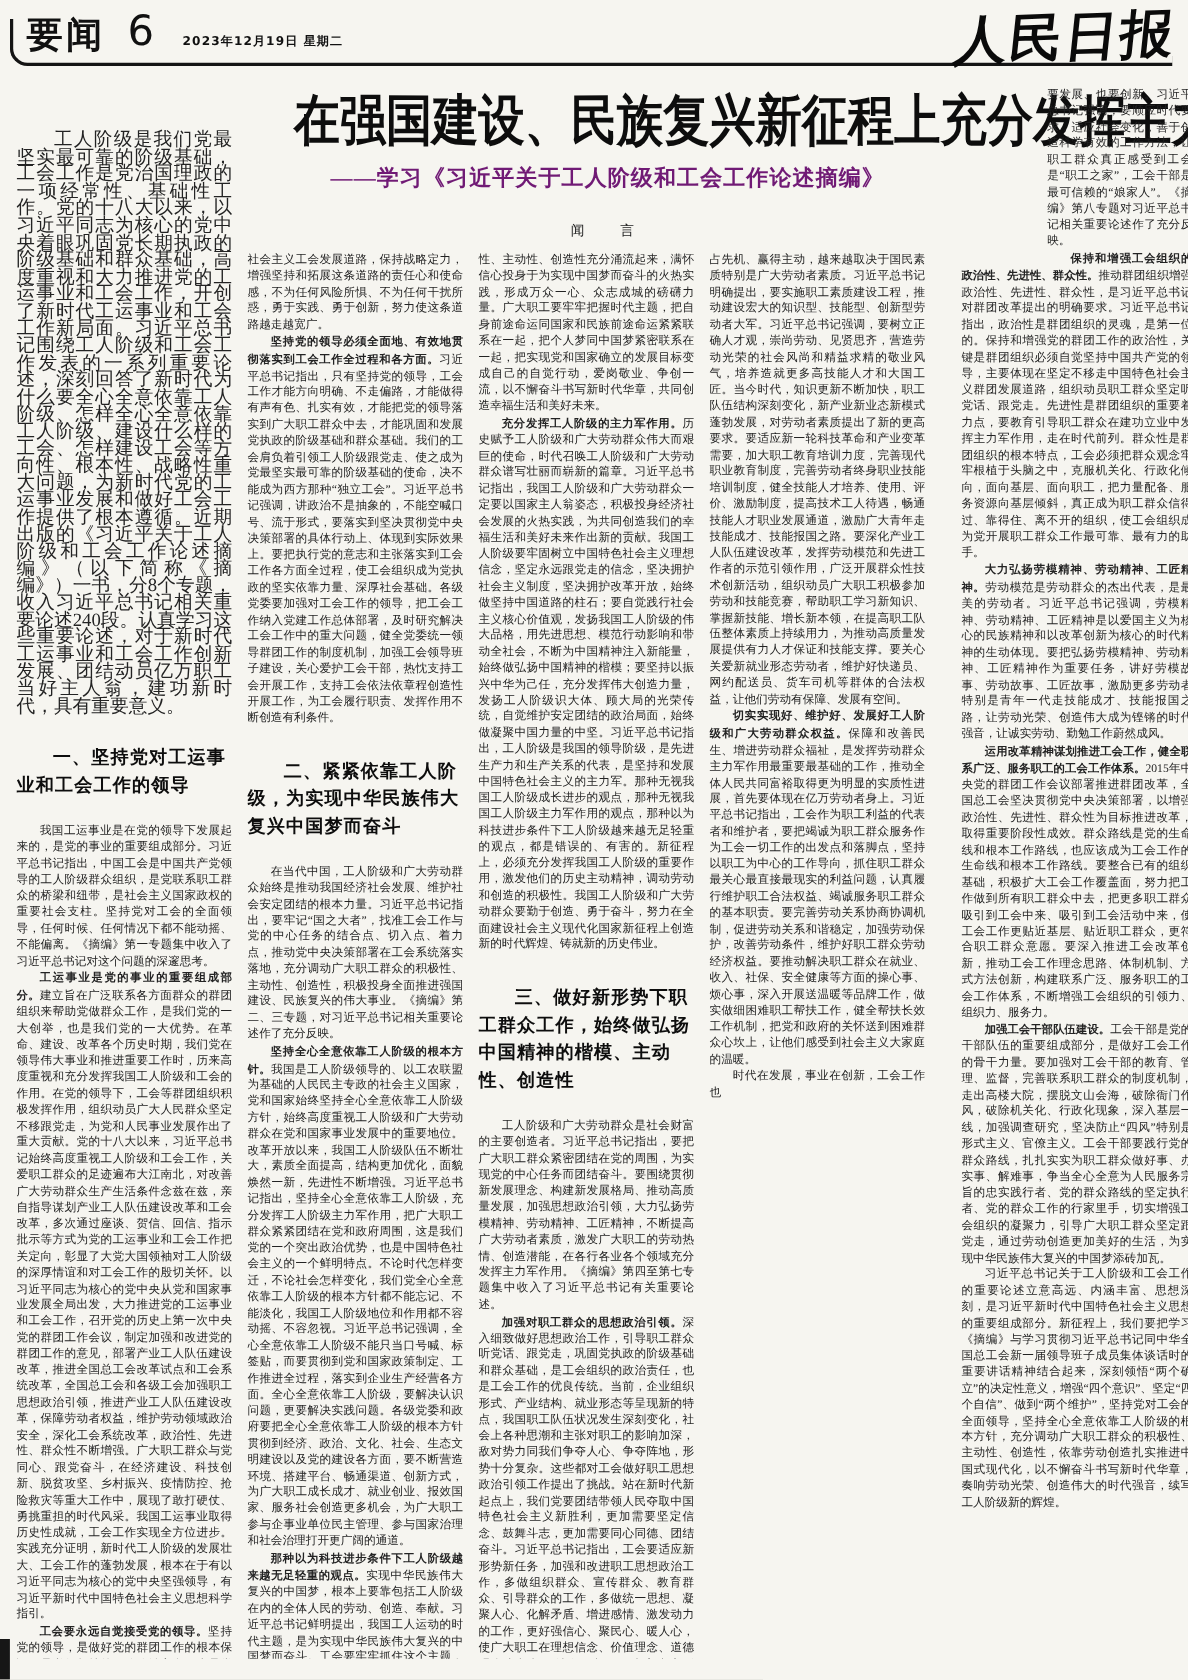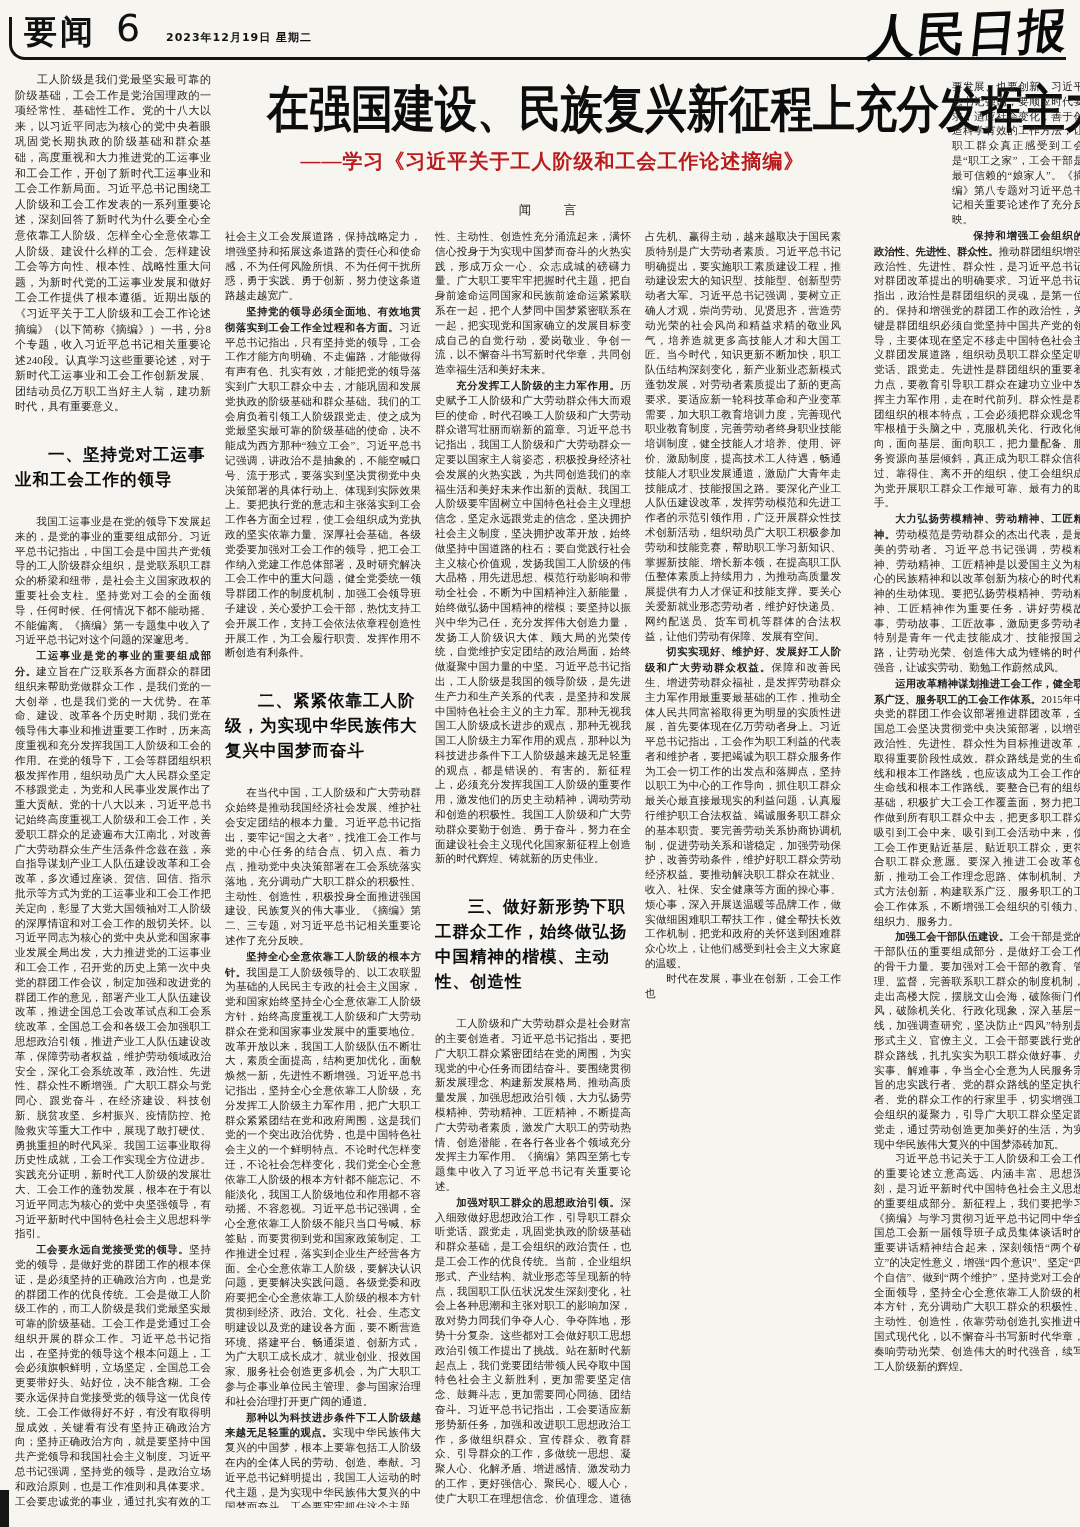--- a/index.html
+++ b/index.html
@@ -15,33 +15,33 @@
         font-weight:400;font-size:38px;color:#111;}
   .date-line{position:absolute;left:166px;top:30px;font-family:"DejaVu Sans","Liberation Sans",sans-serif;
         font-weight:700;font-size:11px;color:#111;letter-spacing:1px;}
   .masthead{position:absolute;right:12px;top:2px;font-weight:900;font-size:48px;color:#0a0a0a;
         font-family:"Liberation Serif",serif;transform:skewX(-8deg) rotate(-2deg);letter-spacing:2px;}
   
   .headline{position:absolute;left:175px;top:80px;width:755px;height:150px;text-align:center;}
   .headline h1{margin:6px 0 0;font-family:"DejaVu Sans","Liberation Sans",sans-serif;font-weight:900;
         font-size:50px;line-height:46px;color:#0d0d0d;white-space:nowrap;}
   .headline h1 .sx{display:inline-block;transform:scaleX(0.84);transform-origin:center;}
-  .headline h2{margin:16px 0 0;font-weight:700;font-size:20px;color:#b91c1c;letter-spacing:1px;}
+  .headline h2{margin:16px 0 0;font-weight:700;font-size:20px;color:#701a75;letter-spacing:1px;}
   .byline{margin-top:27px;font-size:12.5px;letter-spacing:10px;color:#222;}
   
   .col{position:absolute;overflow:hidden;text-align:justify;text-justify:inter-ideograph;word-break:break-all;}
   .c1{left:15px;top:72px;width:196px;height:1436px;}
   .c2{left:225px;top:230px;width:196px;height:1278px;}
   .c3{left:435px;top:230px;width:196px;height:1278px;}
   .c4{left:645px;top:230px;width:196px;height:1278px;}
   .c5{left:874px;top:80px;width:210px;height:1428px;}
   .overhang{float:left;width:78px;height:152px;}
   .col p{margin:0;font-size:10.6px;line-height:14.8px;text-indent:2em;}
   .col p.cont{text-indent:0;}
-  .col p.lede{font-size:11px;line-height:15.6px;}
+  .col p.lede{font-size:17px;line-height:15.6px;margin-top:47px;}
   .col p b{font-family:"DejaVu Sans","Liberation Sans",sans-serif;font-weight:700;font-size:10.3px;}
   .sec-h{font-family:"DejaVu Sans","Liberation Sans",sans-serif;font-weight:700;color:#0d0d0d;
         font-size:16.5px;line-height:25px;text-indent:2em;margin:27px 0 23px;text-align:left;
         letter-spacing:1px;word-break:break-all;}
   .corner-mark{position:absolute;left:0;bottom:0;width:9px;height:37px;background:#161616;}
 </style>
 </head>
 <body>
 
 <div class="page">

